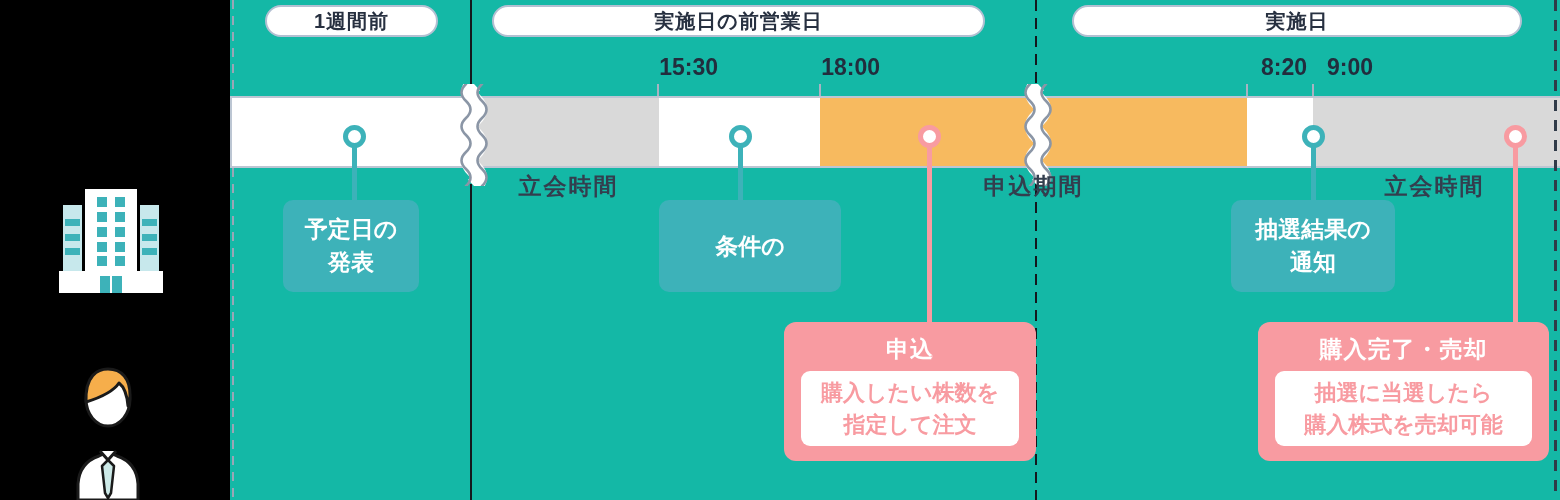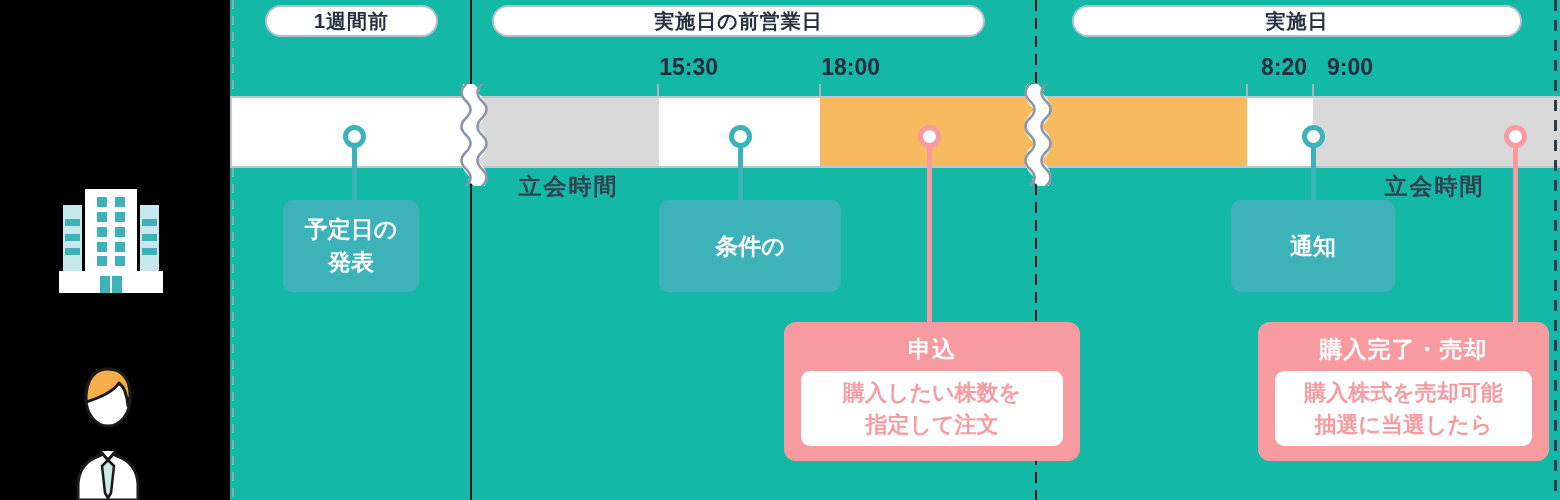--- a/index.html
+++ b/index.html
@@ -160,20 +160,21 @@
   <svg class="abs wave" style="left:1020px" viewBox="0 0 36 102">
     <defs>
       <path id="wavepathB" d="M18,0 Q9,8.5 18,17 T18,34 T18,51 T18,68 T18,85 T18,102" fill="none"></path>
     </defs>
     <use href="#wavepathB" stroke="#FFFFFF" stroke-width="17"></use>
     <use href="#wavepathB" x="-8" stroke="#8B96A6" stroke-width="2.6" stroke-linecap="round"></use>
     <use href="#wavepathB" x="8" stroke="#8B96A6" stroke-width="2.6" stroke-linecap="round"></use>
   </svg>
 
   <div class="abs band-label" style="left:478px;width:181px">立会時間</div>
+  <div class="abs band-label" style="left:820px;width:427px">申込期間</div>
   <div class="abs band-label" style="left:1313px;width:243px">立会時間</div>
 
   <div class="abs stem stem-teal" style="left:352px;top:137px;height:66px"></div>
   <div class="abs stem stem-teal" style="left:738px;top:137px;height:66px"></div>
   <div class="abs stem stem-pink" style="left:927px;top:137px;height:188px"></div>
   <div class="abs stem stem-teal" style="left:1311px;top:137px;height:66px"></div>
   <div class="abs stem stem-pink" style="left:1513px;top:137px;height:188px"></div>
 
   <div class="abs dot dot-teal" style="left:343px"></div>
   <div class="abs dot dot-teal" style="left:729px"></div>
@@ -182,31 +183,32 @@
   <div class="abs dot dot-pink" style="left:1504px"></div>
 
   <div class="abs event-box" style="left:283px;width:136px">
     <span>予定日の</span>
     <span>発表</span>
   </div>
   <div class="abs event-box" style="left:659px;width:182px">
     <span>条件の</span>
   </div>
   <div class="abs event-box" style="left:1231px;width:164px">
+    <span>抽選結果の</span>
     <span>通知</span>
   </div>
 
-  <div class="abs callout-box" style="left:784px;width:296px">
+  <div class="abs callout-box" style="left:784px;width:252px">
     <div class="callout-title">申込</div>
     <div class="callout-inner">
       <span>購入したい株数を</span>
       <span>指定して注文</span>
     </div>
   </div>
   <div class="abs callout-box" style="left:1258px;width:291px">
     <div class="callout-title">購入完了・売却</div>
     <div class="callout-inner">
+      <span>抽選に当選したら</span>
       <span>購入株式を売却可能</span>
-      <span>抽選に当選したら</span>
     </div>
   </div>
 
 </div>
 
 </body></html>

